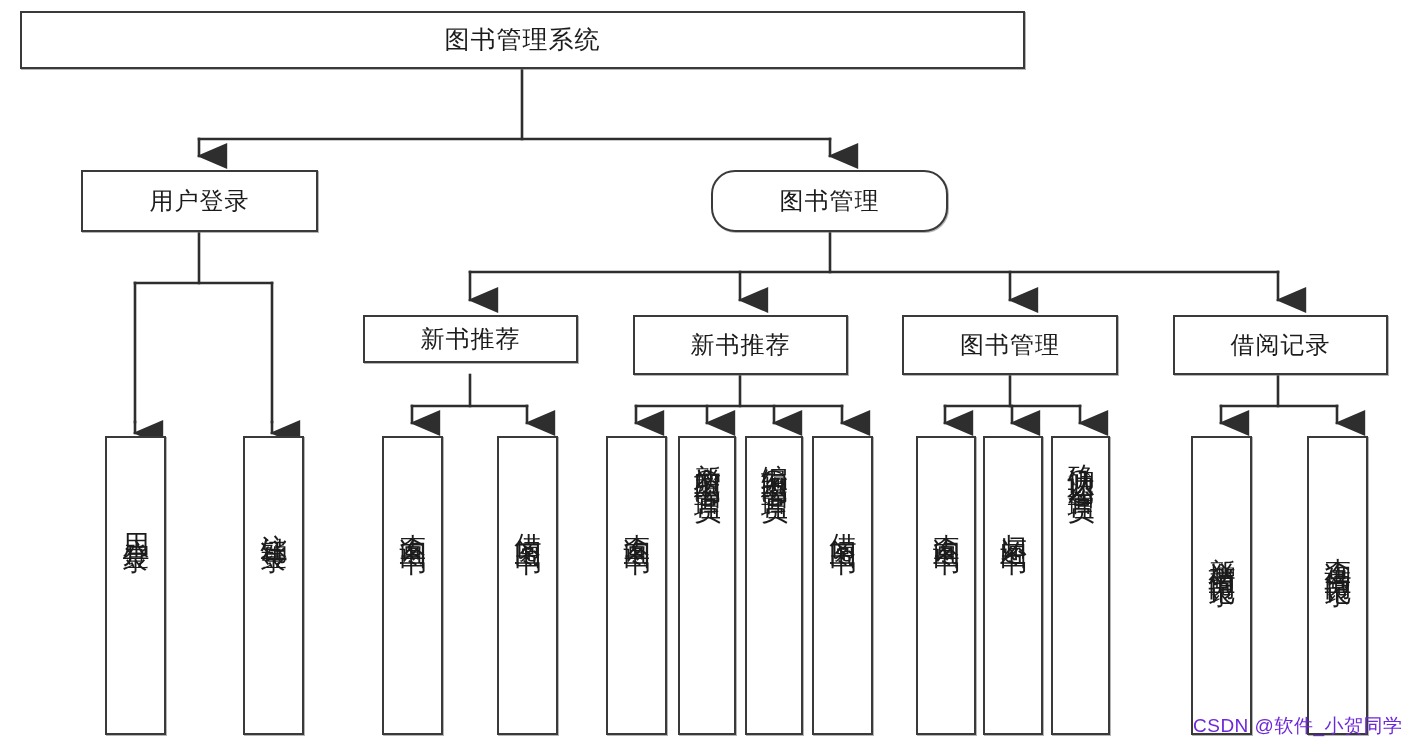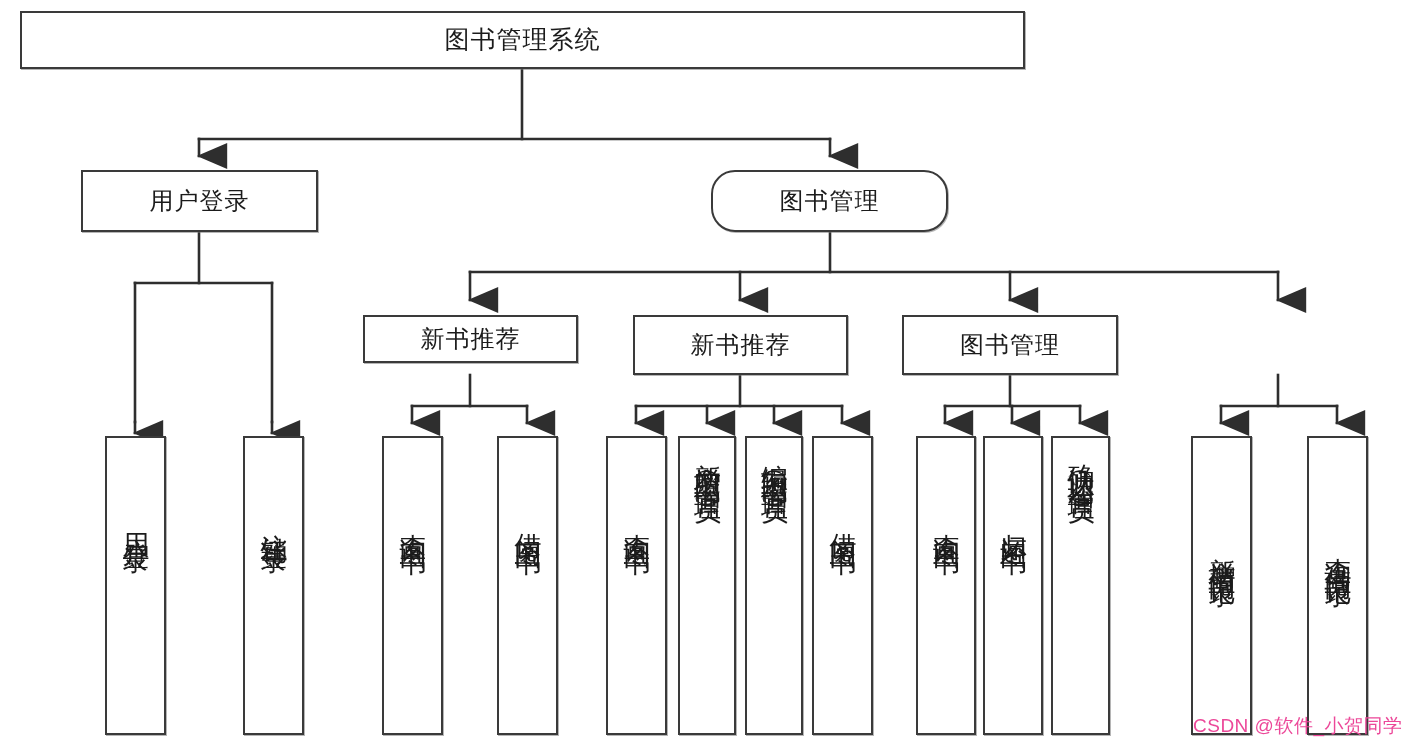--- a/index.html
+++ b/index.html
@@ -73,21 +73,21 @@
     margin-top: 72px;
   }
   .node.vert.low-text .node-label {
     margin-top: 96px;
   }
   #watermark {
     position: absolute;
     left: 1193px;
     top: 713px;
     font-size: 19px;
-    color: #ec4899;
+    color: #6d28d9;
     letter-spacing: 0.5px;
     white-space: nowrap;
     user-select: none;
   }
 </style>
 </head>
 <body>
 
 <div id="diagram-canvas">
 
@@ -168,20 +168,23 @@
   </div>
 
   <div class="node horiz" style="left:633px; top:315px; width:215px; height:60px;">
     <span class="node-label">新书推荐</span>
   </div>
 
   <div class="node horiz" style="left:902px; top:315px; width:216px; height:60px;">
     <span class="node-label">图书管理</span>
   </div>
 
+  <div class="node horiz" style="left:1173px; top:315px; width:215px; height:60px;">
+    <span class="node-label">借阅记录</span>
+  </div>
 
   <div class="node vert mid-text" style="left:105px; top:436px; width:61px; height:299px;">
     <span class="node-label">用户登录</span>
   </div>
 
   <div class="node vert mid-text" style="left:243px; top:436px; width:61px; height:299px;">
     <span class="node-label">注销登录</span>
   </div>
 
   <div class="node vert mid-text" style="left:382px; top:436px; width:61px; height:299px;">

